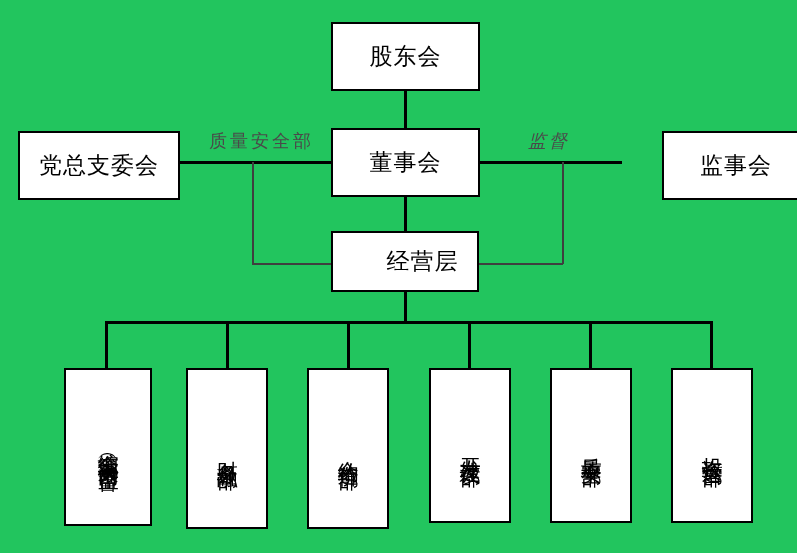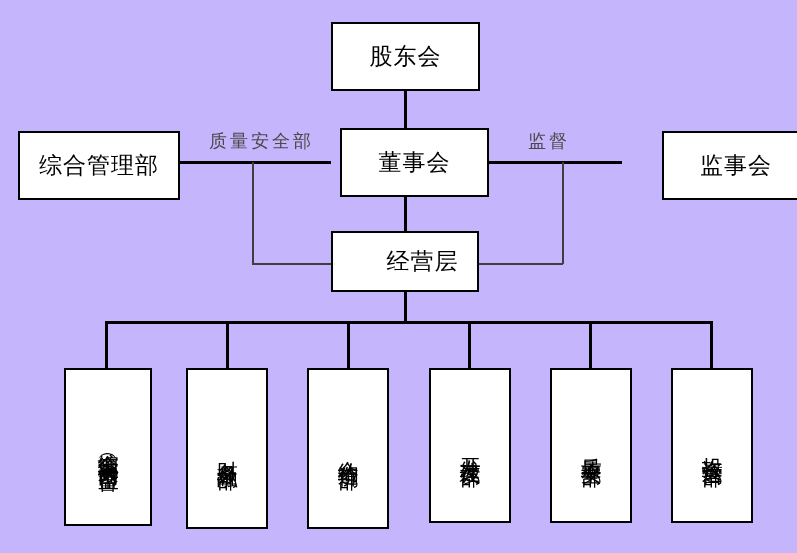--- a/index.html
+++ b/index.html
@@ -9,21 +9,21 @@
     background: #ffffff;
   }
   body {
     font-family: "Liberation Sans", "DejaVu Sans", sans-serif;
     color: #000000;
   }
   #org-canvas {
     position: relative;
     width: 797px;
     height: 553px;
-    background: #c4b5fd;
+    background: #22c55e;
     overflow: hidden;
   }
 
   
   .node {
     position: absolute;
     box-sizing: border-box;
     border: 2px solid #000000;
     background: #ffffff;
     display: flex;
@@ -90,38 +90,38 @@
 
 <div id="org-canvas">
 
   <div class="node" style="left:331px; top:22px; width:149px; height:69px;">
     <span class="node-label">股东会</span>
   </div>
 
   <div class="line line-v" style="left:404px; top:91px; height:38px;"></div>
 
   <div class="node" style="left:18px; top:131px; width:162px; height:69px;">
-    <span class="node-label">综合管理部</span>
+    <span class="node-label">党总支委会</span>
   </div>
 
-  <div class="node" style="left:340px; top:128px; width:149px; height:69px;">
+  <div class="node" style="left:331px; top:128px; width:149px; height:69px;">
     <span class="node-label">董事会</span>
   </div>
 
   <div class="node" style="left:622px; top:131px; width:148px; height:69px;margin-left:40px;">
     <span class="node-label">监事会</span>
   </div>
 
   <div class="line line-h" style="left:180px; top:161px; width:151px;"></div>
 
   <div class="edge-label" style="left:209px; top:129px;">质量安全部</div>
 
   <div class="line line-h" style="left:480px; top:161px; width:142px;"></div>
 
-  <div class="edge-label" style="left:528px; top:129px;">监督</div>
+  <div class="edge-label" style="left:528px; top:129px;font-style:italic;">监督</div>
 
   <div class="line line-v" style="left:404px; top:197px; height:34px;"></div>
 
   <div class="line-thin line-thin-v" style="left:252px; top:162px; height:102px;"></div>
   <div class="line-thin line-thin-h" style="left:252px; top:263px; width:80px;"></div>
 
   <div class="line-thin line-thin-v" style="left:562px; top:162px; height:102px;"></div>
   <div class="line-thin line-thin-h" style="left:478px; top:263px; width:85px;"></div>
 
   <div class="node" style="left:331px; top:231px; width:148px; height:61px;padding-left:35px;">

